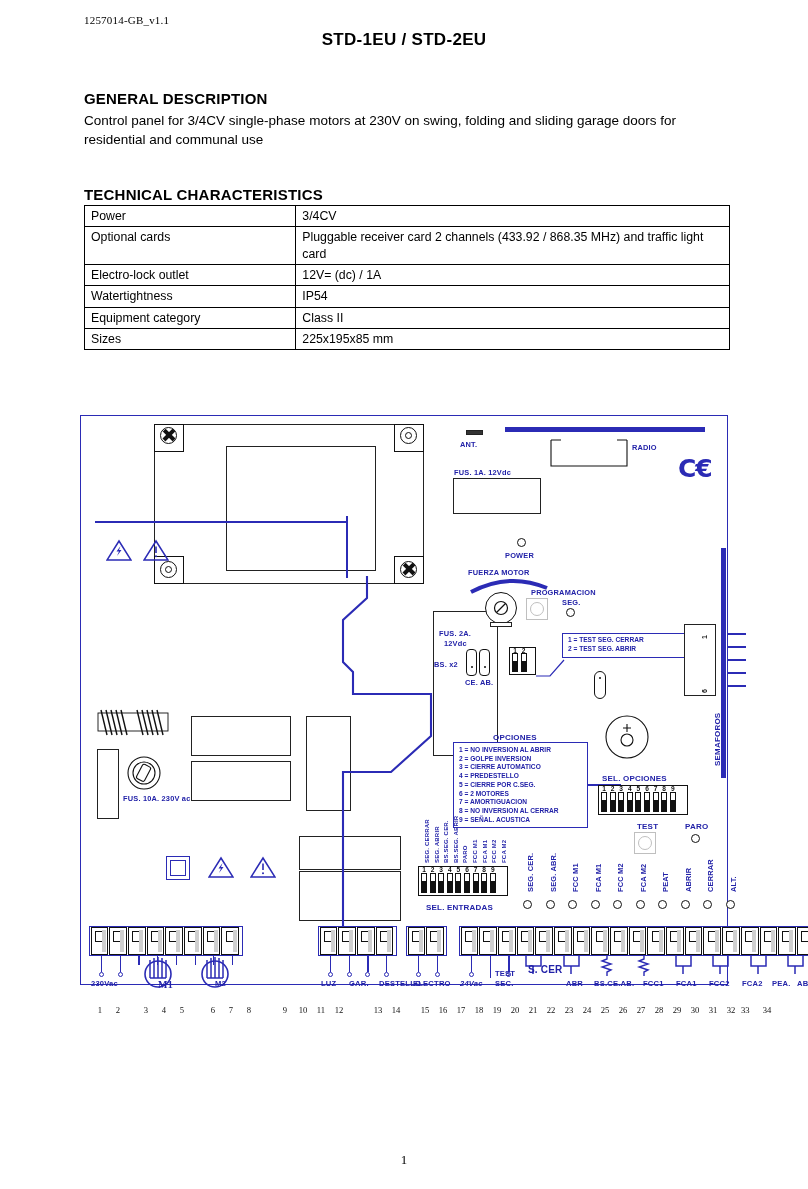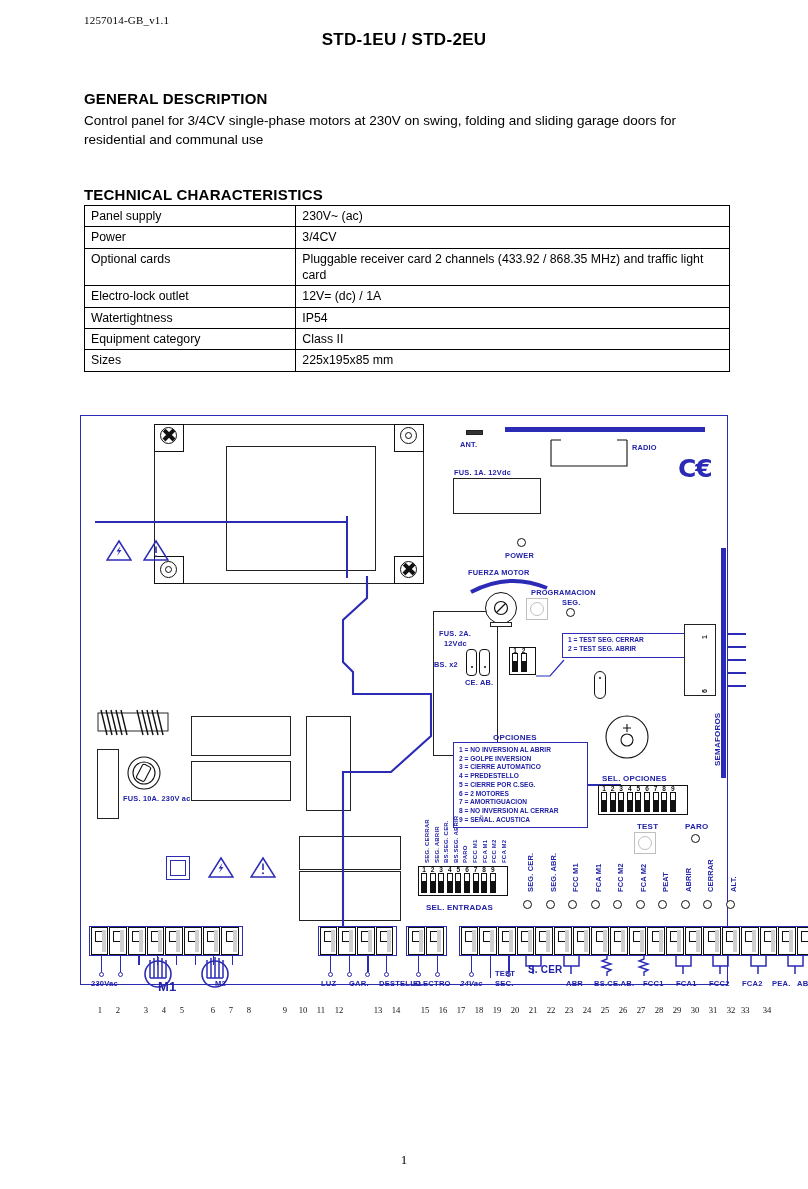--- a/index.html
+++ b/index.html
@@ -83,24 +83,20 @@
   <div class="doc-code">1257014-GB_v1.1</div>
   <div class="doc-title">STD-1EU / STD-2EU</div>
 
   <div class="sec-title" id="gen-desc-title">GENERAL DESCRIPTION</div>
   <div class="desc">Control panel for 3/4CV single-phase motors at 230V on swing, folding and sliding garage doors for residential and communal use</div>
 
   <div class="sec-title" id="tech-title">TECHNICAL CHARACTERISTICS</div>
 
   <table class="tech">
     <tbody id="tech-body">
-        <tr>
-          <td class="k">Panel supply</td>
-          <td class="v">230V~ (ac)</td>
-        </tr>
         <tr>
           <td class="k">Power</td>
           <td class="v">3/4CV</td>
         </tr>
         <tr>
           <td class="k">Optional cards</td>
           <td class="v">Pluggable receiver card 2 channels (433.92 / 868.35 MHz) and traffic light card</td>
         </tr>
         <tr>
           <td class="k">Electro-lock outlet</td>
@@ -643,21 +639,21 @@
           </svg>
           <svg width="22" height="22" style="position: absolute; left: 666.5px; top: 540px;">
             <path d="M3 0 L3 10 L18 10 L18 0 M10 10 L10 18" fill="none" stroke="#2b2bb5" stroke-width="1.5"></path>
           </svg>
           <svg width="22" height="22" style="position: absolute; left: 703.9px; top: 540px;">
             <path d="M3 0 L3 10 L18 10 L18 0 M10 10 L10 18" fill="none" stroke="#2b2bb5" stroke-width="1.5"></path>
           </svg>
         </div>
       <div id="terminal-labels">
           <div class="lbl" style="left: 10px; top: 563px; font-size: 7.6px; text-align: center;">230Vac</div>
-          <div class="lbl" style="left: 77px; top: 563px; font-size: 13px;">M1</div>
+          <div class="lbl" style="left: 77px; top: 563px; font-size: 10px; font-family: Liberation Serif, serif;">M1</div>
           <div class="lbl" style="left: 134px; top: 563px; font-size: 7.6px;">M2</div>
           <div class="lbl" style="left: 240px; top: 563px; font-size: 7.6px;">LUZ</div>
           <div class="lbl" style="left: 268px; top: 563px; font-size: 7.6px;">GAR.</div>
           <div class="lbl" style="left: 298px; top: 563px; font-size: 7.6px;">DESTELLO</div>
           <div class="lbl" style="left: 332px; top: 563px; font-size: 7.6px;">ELECTRO</div>
           <div class="lbl" style="left: 379px; top: 563px; font-size: 7.6px; font-style: italic;">24Vac</div>
           <div class="lbl" style="left: 447px; top: 548px; font-size: 10px;">S. CER</div>
           <div class="lbl" style="left: 485px; top: 563px; font-size: 7.6px;">ABR</div>
           <div class="lbl" style="left: 513px; top: 563px; font-size: 7.6px;">BS.CE.AB.</div>
           <div class="lbl" style="left: 562px; top: 563px; font-size: 7.6px;">FCC1</div>

